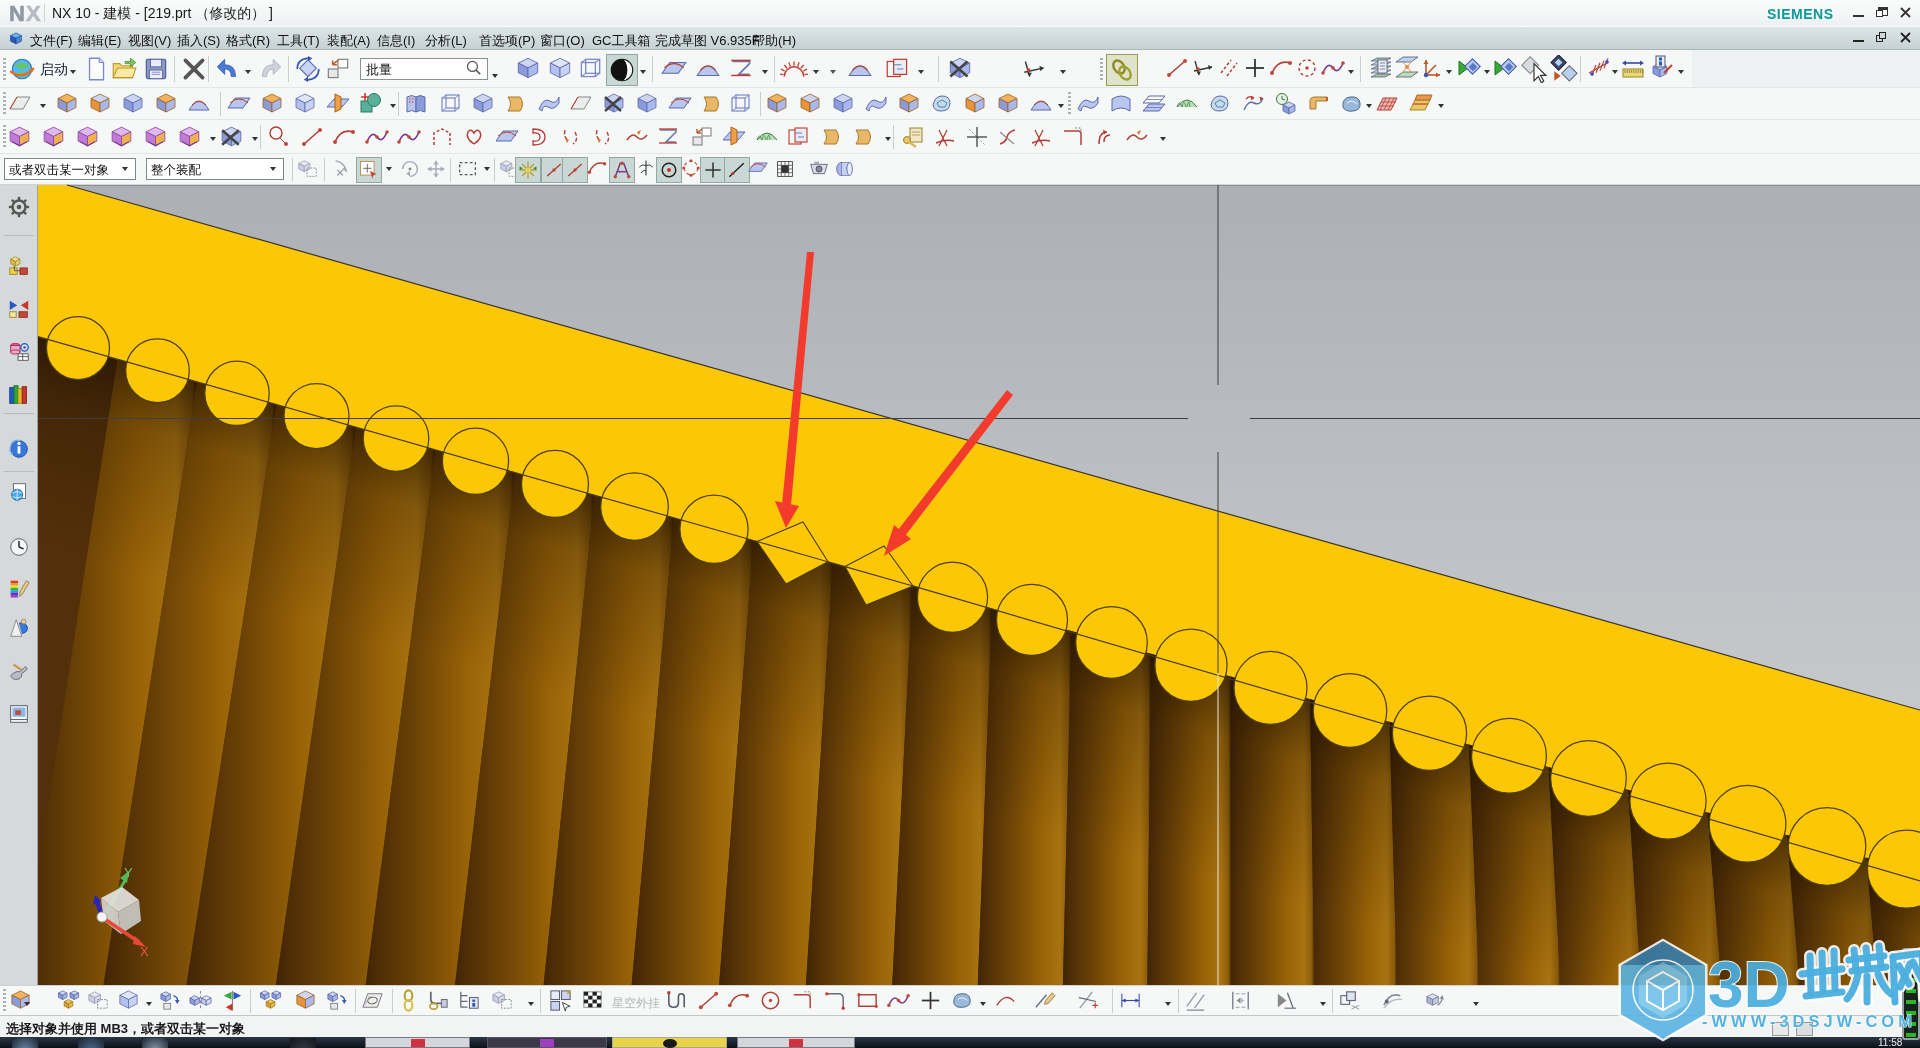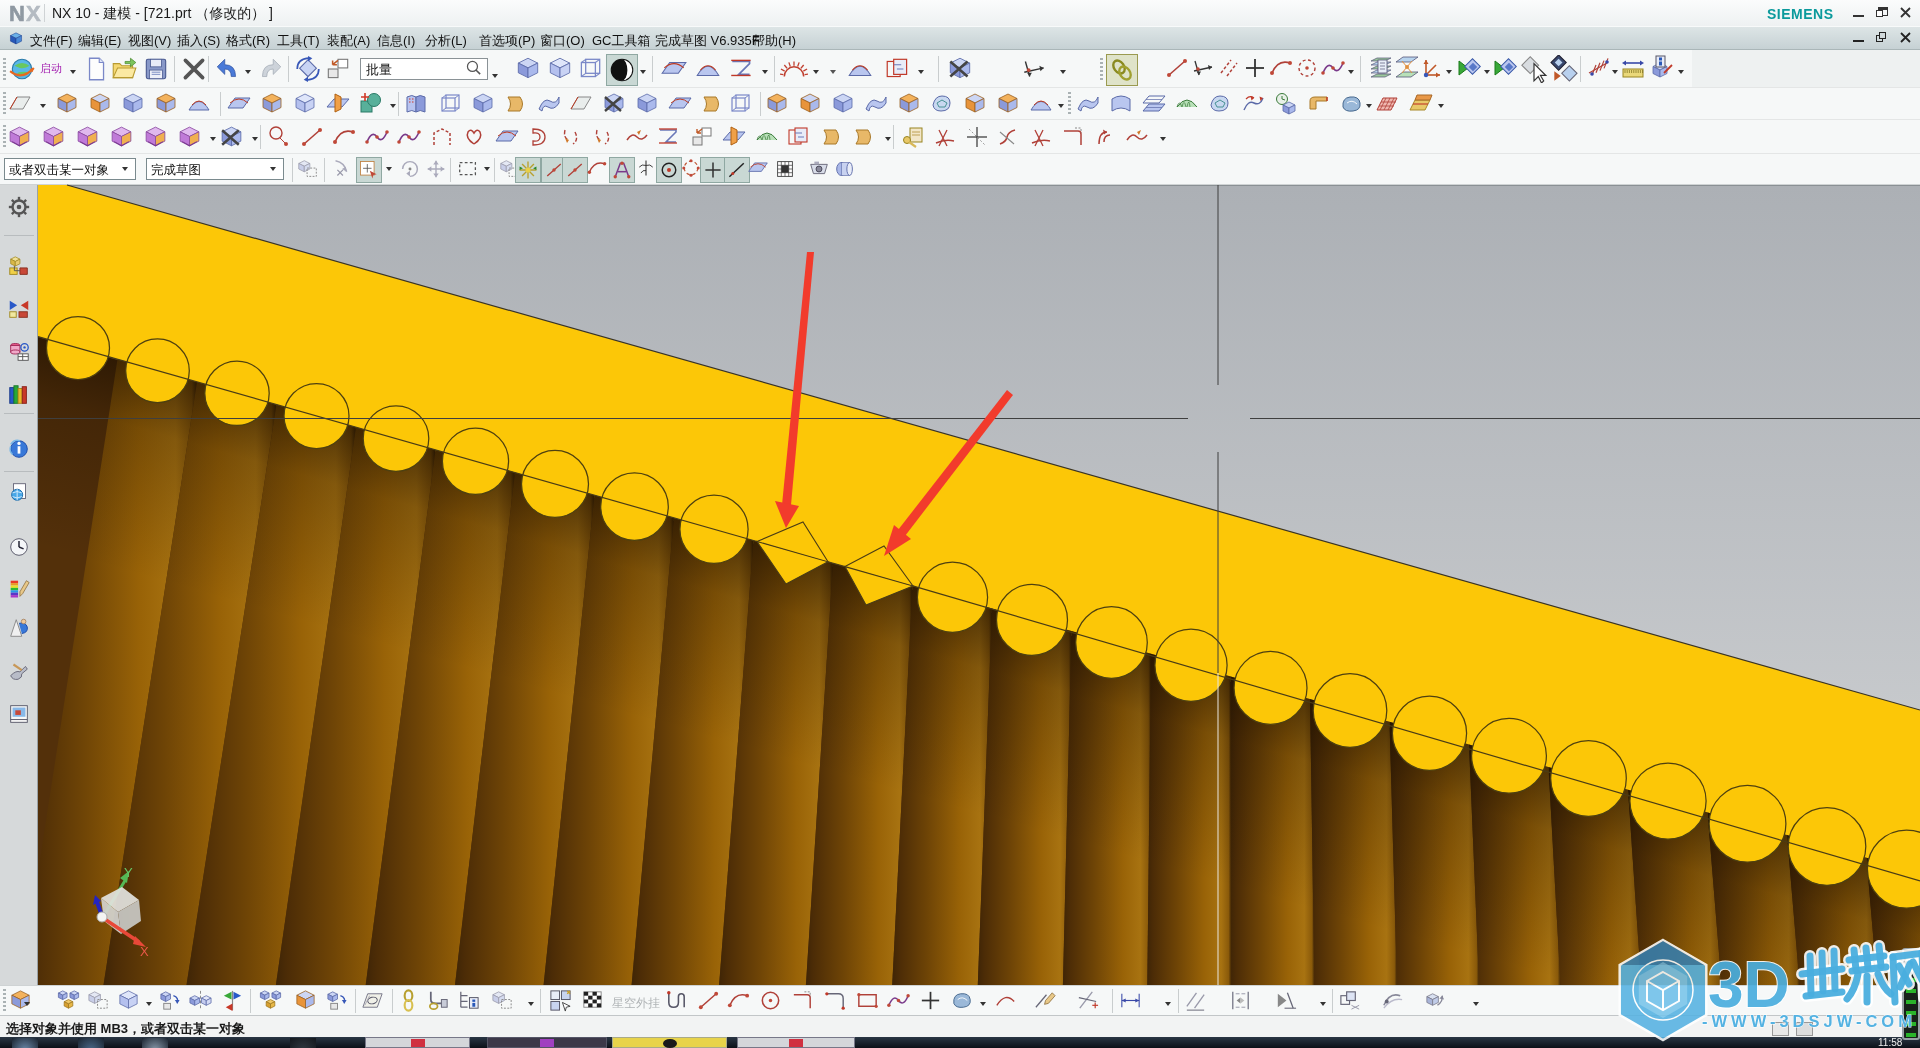--- a/index.html
+++ b/index.html
@@ -1,20 +1,20 @@
 <!DOCTYPE html>
 <html><head><meta charset="utf-8"><style>
 *{margin:0;padding:0;box-sizing:border-box}
 body{width:1920px;height:1048px;overflow:hidden;font-family:"Liberation Sans",sans-serif;position:relative;background:#f0f1f1}
 .abs{position:absolute}
 </style></head><body>
 <div class="abs" style="left:0;top:0;width:1920px;height:26px;background:linear-gradient(#fbfcfc,#eef1f2)">
 <span class="abs" style="left:9px;top:1px;font-size:22px;font-weight:bold;color:#8f99a2;letter-spacing:1px;-webkit-text-stroke:0.6px #8f99a2">N<span style="color:#b4bbc2;-webkit-text-stroke:0.6px #b4bbc2">X</span></span>
 <div class="abs" style="left:44px;top:4px;width:1px;height:18px;background:#cfd3d5"></div>
-<span class="abs" style="left:52px;top:5px;font-size:14px;color:#1a1a1a">NX 10 - 建模 - [721.prt （修改的） ]</span>
+<span class="abs" style="left:52px;top:5px;font-size:14px;color:#1a1a1a">NX 10 - 建模 - [219.prt （修改的） ]</span>
 <span class="abs" style="left:1767px;top:6px;font-size:14px;font-weight:bold;color:#0b9a9c;letter-spacing:0.5px">SIEMENS</span>
 <div class="abs" style="left:1853px;top:15px;width:11px;height:2px;background:#333"></div>
 <div class="abs" style="left:1878px;top:7px;width:10px;height:9px;border:1.5px solid #333;border-top-width:3px"></div>
 <div class="abs" style="left:1876px;top:10px;width:7px;height:7px;background:#fff;border:1.5px solid #333"></div>
 <svg class="abs" style="left:1899px;top:6px" width="13" height="13" viewBox="0 0 13 13">
       <path d="M2 2 L11 11 M11 2 L2 11" stroke="#333" stroke-width="1.8"></path>
     </svg>
 </div>
 <div class="abs" style="left:0;top:26px;width:1920px;height:24px;background:linear-gradient(#dde5e6,#c6d1d4);border-top:1px solid #f8fafa;border-bottom:1px solid #aab6b8">
 <div class="abs" style="left:8px;top:4px;width:16px;height:16px"><svg width="16" height="16" viewBox="0 0 26 26">
@@ -45,21 +45,21 @@
 </div>
 <div class="abs" style="left:0;top:50px;width:1920px;height:38px;background:#f6f8f8;border-bottom:1px solid #e4e6e6">
 <div style="position:absolute;left:3px;top:8px;width:3px;height:24px;background:repeating-linear-gradient(#aab2b4 0 2px, transparent 2px 4px)"></div>
 <div style="position:absolute;left:8px;top:5px;width:28px;height:28px"><svg width="28" height="28" viewBox="0 0 26 26">
         <circle cx="13" cy="13" r="9" fill="#58b8e8" stroke="#2878a8"></circle>
         <path d="M6 10 Q13 5 20 10 Q16 13 11 12 Z" fill="#68c860"></path>
         <path d="M8 18 Q14 20 19 16 Q15 15 10 16 Z" fill="#68c860"></path>
         <path d="M2 15 Q13 24 24 12" stroke="#e86820" stroke-width="2" fill="none"></path>
         <polygon points="24,12 20,13 23,16" fill="#e86820"></polygon>
       </svg></div>
-<span class="abs" style="left:40px;top:11px;font-size:11px;color:#a21caf">启动</span>
+<span class="abs" style="left:40px;top:11px;font-size:14px;color:#0f172a">启动</span>
 <div style="position:absolute;left:70px;top:20px;width:0;height:0;border-left:3.5px solid transparent;border-right:3.5px solid transparent;border-top:4.5px solid #333"></div>
 <div style="position:absolute;left:82px;top:5px;width:28px;height:28px"><svg width="28" height="28" viewBox="0 0 26 26">
         <path d="M7 3 L16 3 L20 7 L20 23 L7 23 Z" fill="#fdfdfd" stroke="#7a88c8" stroke-width="1.2"></path>
         <path d="M16 3 L16 7 L20 7" fill="#dde4f8" stroke="#7a88c8"></path>
       </svg></div>
 <div style="position:absolute;left:110px;top:5px;width:28px;height:28px"><svg width="28" height="28" viewBox="0 0 26 26">
         <path d="M3 8 L3 21 L21 21 L21 10 L11 10 L9 8 Z" fill="#f5d872" stroke="#b89a30"></path>
         <path d="M3 21 L7 12 L24 12 L21 21 Z" fill="#fbe9a2" stroke="#b89a30"></path>
         <path d="M14 6 L19 6 L19 3 L24 7 L19 11 L19 8 L14 8 Z" fill="#7cc45c" stroke="#4a8a30" stroke-width="0.7"></path>
       </svg></div>
@@ -689,21 +689,21 @@
         <path d="M3 16 Q8 8 13 13 Q18 18 23 11" fill="none" stroke="#b04038" stroke-width="1.5"></path>
         <polygon points="13,8 17,6 15,11" fill="#d07828"></polygon>
       </svg></div>
 <div style="position:absolute;left:1160px;top:17px;width:0;height:0;border-left:3.5px solid transparent;border-right:3.5px solid transparent;border-top:4.5px solid #333"></div>
 </div>
 <div class="abs" style="left:0;top:154px;width:1920px;height:31px;background:#f6f8f8;border-bottom:1px solid #cfd3d4">
 <div class="abs" style="left:4px;top:4px;width:132px;height:22px;background:#fff;border:1px solid #7a8a8e"></div>
 <span class="abs" style="left:9px;top:8px;font-size:12.5px;color:#111">或者双击某一对象</span>
 <div style="position:absolute;left:122px;top:13px;width:0;height:0;border-left:3.5px solid transparent;border-right:3.5px solid transparent;border-top:4.5px solid #333"></div>
 <div class="abs" style="left:146px;top:4px;width:138px;height:22px;background:#fff;border:1px solid #7a8a8e"></div>
-<span class="abs" style="left:151px;top:8px;font-size:12.5px;color:#111">完成草图</span>
+<span class="abs" style="left:151px;top:8px;font-size:12.5px;color:#111">整个装配</span>
 <div style="position:absolute;left:270px;top:13px;width:0;height:0;border-left:3.5px solid transparent;border-right:3.5px solid transparent;border-top:4.5px solid #333"></div>
 <div style="position:absolute;left:292px;top:4px;width:1px;height:24px;background:#c9cdce"></div>
 <div style="position:absolute;left:296px;top:3px;width:24px;height:24px"><svg width="24" height="24" viewBox="0 0 26 26">
         <polygon points="9,4 15,7.0 9,10 3,7.0" fill="#e4e8f4" stroke="#99a" stroke-width="0.8"></polygon>
         <polygon points="3,7.0 9,10 9,16 3,13.0" fill="#c8cee8" stroke="#99a" stroke-width="0.8"></polygon>
         <polygon points="15,7.0 9,10 9,16 15,13.0" fill="#d6dcf0" stroke="#99a" stroke-width="0.8"></polygon>
         <rect x="12" y="12" width="10" height="9" fill="none" stroke="#888" stroke-dasharray="2 1.5"></rect>
       </svg></div>
 <div style="position:absolute;left:324px;top:4px;width:1px;height:24px;background:#c9cdce"></div>
 <div style="position:absolute;left:330px;top:3px;width:24px;height:24px"><svg width="24" height="24" viewBox="0 0 26 26">

